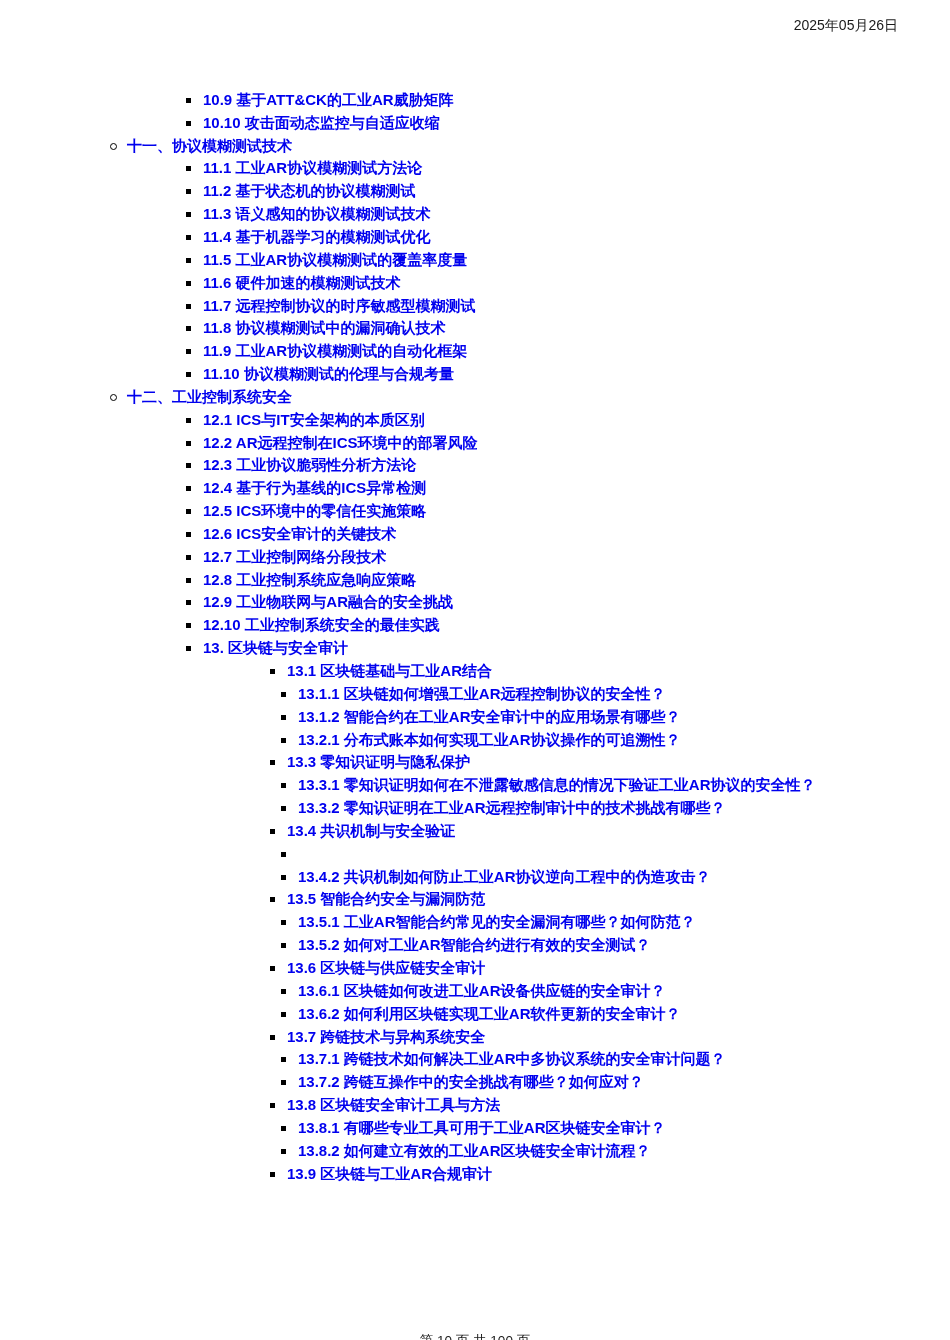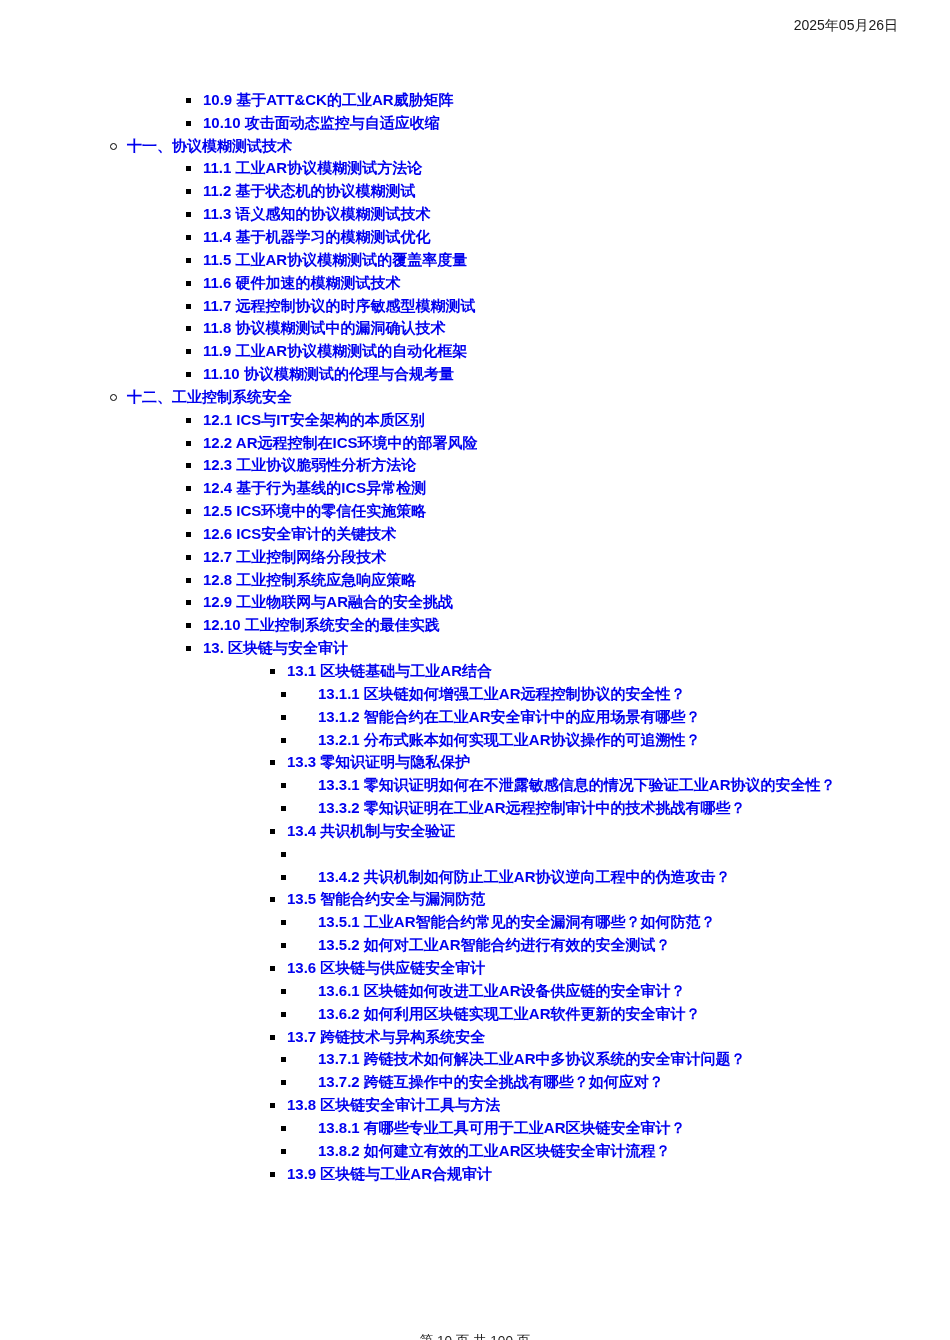--- a/index.html
+++ b/index.html
@@ -19,21 +19,21 @@
     position:absolute; top:89px; left:0; right:0;
   }
   .toc-row {
     display:flex; align-items:center;
     height:22.85px;
     white-space:nowrap;
   }
   .lvl-1 { padding-left:110px; }
   .lvl-2 { padding-left:186px; }
   .lvl-3 { padding-left:231px;margin-left:39px; }
-  .lvl-4 { padding-left:281px;gap:20px; }
+  .lvl-4 { padding-left:281px; }
   .bullet {
     flex:0 0 17px; width:17px;
     display:flex; align-items:center;
   }
   .bullet.circle::before {
     content:""; display:block;
     width:5px; height:5px;
     border:1.4px solid #000000;
     border-radius:50%;
     background:transparent;

